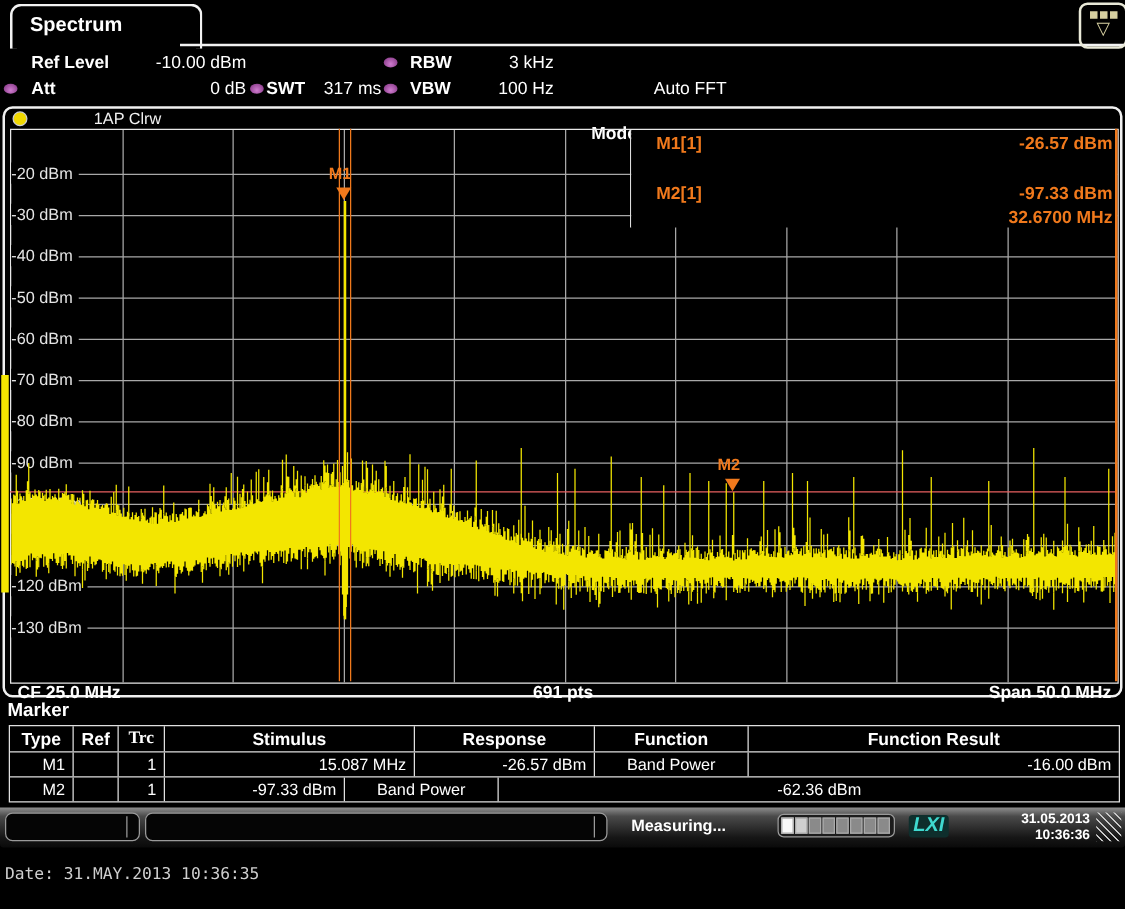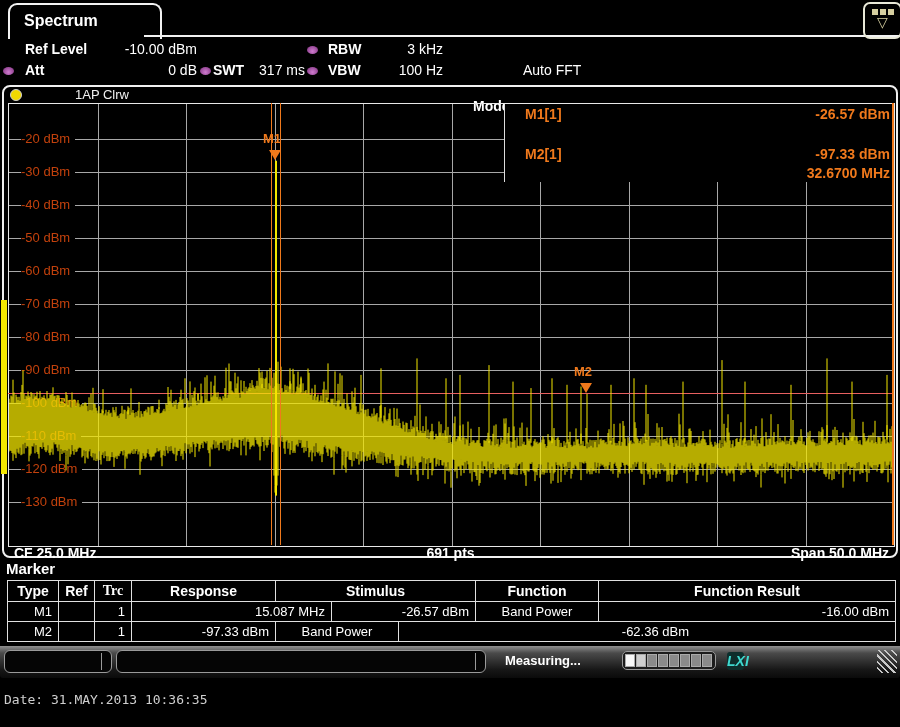--- a/index.html
+++ b/index.html
@@ -19,21 +19,21 @@
   .hlabel{font-size:14px;font-weight:bold;color:#fff;white-space:pre;}
   .hval{font-size:14px;color:#fff;white-space:pre;}
   .led{width:11px;height:8px;border-radius:50%;}
   .led.purple{background:radial-gradient(circle at 50% 65%, #cf7ccf 0%, #8d3f8d 80%);}
   .led.yellow{background:#f0d800;border:1px solid #cfcfcf;width:10px;height:10px;}
   
   #mainbox{left:2px;top:85px;width:892px;height:469px;border:2px solid #f0f0f0;border-radius:8px;}
   #grid{left:8px;top:103px;width:885px;height:442px;border:1px solid #e8e8e8;}
   .hline{position:absolute;left:0;width:885px;height:1px;background:#a8a8a8;}
   .vline{position:absolute;top:0;width:1px;height:442px;background:#a8a8a8;}
-  .ylab{position:absolute;left:12px;background:#000;color:#c2410c;font-size:13px;padding:1px 5px 1px 0;z-index:2;}
+  .ylab{position:absolute;left:0;background:#000;color:#e5e5e5;font-size:13px;padding:1px 5px 1px 0;z-index:2;}
   #tracesvg{position:absolute;left:0;top:0;z-index:3;}
   #dline{z-index:2;height:1px;background:#e86060;}
   .vband{width:1px;top:103px;height:442px;z-index:6;}
   #mpanel{left:505px;top:104px;width:388px;height:78px;background:#000;z-index:5;font-size:14px;font-weight:bold;}
   #mpanel .row{position:absolute;left:0;width:100%;}
   #mpanelborder{left:504px;top:104px;width:1px;height:78px;background:#ddd;z-index:5;}
   .mtxt{color:#f0791c;}
   .mlab{z-index:7;font-size:13px;font-weight:bold;color:#f0791c;}
   .mtri{z-index:7;width:0;height:0;border-left:6px solid transparent;border-right:6px solid transparent;
         border-top:10px solid #f0791c;}
@@ -50,22 +50,22 @@
   
   #sbar{left:0;top:646px;width:900px;height:32px;
         background:linear-gradient(180deg,#8f8f8f 0%,#4a4a4a 22%,#161616 75%,#0a0a0a 100%);
         border-top:1px solid #caca­ca;border-radius:0 0 3px 3px;}
   .sbox{position:absolute;top:4px;height:21px;border:1px solid #9a9a9a;border-radius:6px;background:#050505;}
   .sbox .div{position:absolute;right:9px;top:2px;bottom:2px;width:1px;background:#9a9a9a;}
   #measuring{left:505px;top:7px;font-size:13px;font-weight:bold;color:#fff;position:absolute;}
   #pbar{position:absolute;left:622px;top:5px;width:94px;height:19px;border:1px solid #9a9a9a;
         border-radius:5px;background:#1c1c1c;display:flex;align-items:center;padding:0 2px;gap:1px;box-sizing:border-box;}
   .pseg{width:10px;height:13px;border:1px solid #aaa;box-sizing:border-box;}
-  #lxi{position:absolute;left:727px;top:6px;width:17px;height:18px;background:#0e2e2c;border-radius:3px;
-       color:#3fd9cf;font-style:italic;font-weight:bold;font-size:14px;text-align:center;line-height:18px;}
+  #lxi{position:absolute;left:727px;top:6px;width:32px;height:18px;background:#0e2e2c;border-radius:3px;
+       color:#3fd9cf;font-style:italic;font-weight:bold;font-size:16px;text-align:center;line-height:18px;}
   #sdt{position:absolute;left:762px;top:3px;width:110px;text-align:right;font-size:11px;font-weight:bold;
        color:#fff;line-height:13px;}
   #grip{position:absolute;left:877px;top:4px;width:20px;height:23px;
         background:repeating-linear-gradient(45deg,transparent 0 3px,#c8c8c8 3px 4.5px);}
   #bottomdate{left:4px;top:692px;font-family:"DejaVu Sans Mono",monospace;font-size:13px;color:#cfcfcf;}
   #lstripe{left:1px;top:300px;width:6px;height:174px;z-index:6;}
 </style>
 </head>
 <body>
 
@@ -164,22 +164,22 @@
     <span style="position:absolute;left:0;width:885px;text-align:center;">691 pts</span>
     <span style="position:absolute;right:4px;">Span 50.0 MHz</span>
   </div>
 
   <div class="abs" id="mkrtitle">Marker</div>
   <div class="abs" id="mtable">
       <div class="trow thead">
         <div class="tcell" style="width: 51px;">Type</div>
         <div class="tcell" style="width: 36px;">Ref</div>
         <div class="tcell" style="width: 37px; font-family: Liberation Serif, serif;">Trc</div>
+        <div class="tcell" style="width: 200px;">Stimulus</div>
         <div class="tcell" style="width: 144px;">Response</div>
-        <div class="tcell" style="width: 200px;">Stimulus</div>
         <div class="tcell" style="width: 123px;">Function</div>
         <div class="tcell" style="width: 296px;">Function Result</div>
       </div>
       <div class="trow">
         <div class="tcell" style="width: 51px; text-align: right;">M1</div>
         <div class="tcell" style="width: 36px; text-align: right;"></div>
         <div class="tcell" style="width: 37px; text-align: right;">1</div>
         <div class="tcell" style="width: 200px; text-align: right;">15.087 MHz</div>
         <div class="tcell" style="width: 144px; text-align: right;">-26.57 dBm</div>
         <div class="tcell" style="width: 123px; text-align: center;">Band Power</div>
@@ -207,20 +207,24 @@
         <div class="pseg" style="background: rgb(248, 248, 248);"></div>
         <div class="pseg" style="background: rgb(207, 207, 207);"></div>
         <div class="pseg" style="background: rgb(138, 138, 138);"></div>
         <div class="pseg" style="background: rgb(138, 138, 138);"></div>
         <div class="pseg" style="background: rgb(138, 138, 138);"></div>
         <div class="pseg" style="background: rgb(138, 138, 138);"></div>
         <div class="pseg" style="background: rgb(138, 138, 138);"></div>
         <div class="pseg" style="background: rgb(138, 138, 138);"></div>
       </div>
     <div id="lxi">LXI</div>
+    <div id="sdt">
+      <div>31.05.2013</div>
+      <div>10:36:36</div>
+    </div>
     <div id="grip"></div>
   </div>
 
   <div class="abs" id="bottomdate">Date: 31.MAY.2013  10:36:35</div>
 
 <div class="abs vband" style="left: 271px; background: rgb(240, 121, 28);"></div>
     <div class="abs vband" style="left: 280px; background: rgb(240, 121, 28);"></div>
     <div class="abs vband" style="left: 892px; background: rgb(240, 121, 28); width: 2px;"></div>
     <div class="abs mlab" style="left: 263px; top: 131px;">M1</div>
     <div class="abs mtri" style="left: 269px; top: 150px;"></div>

